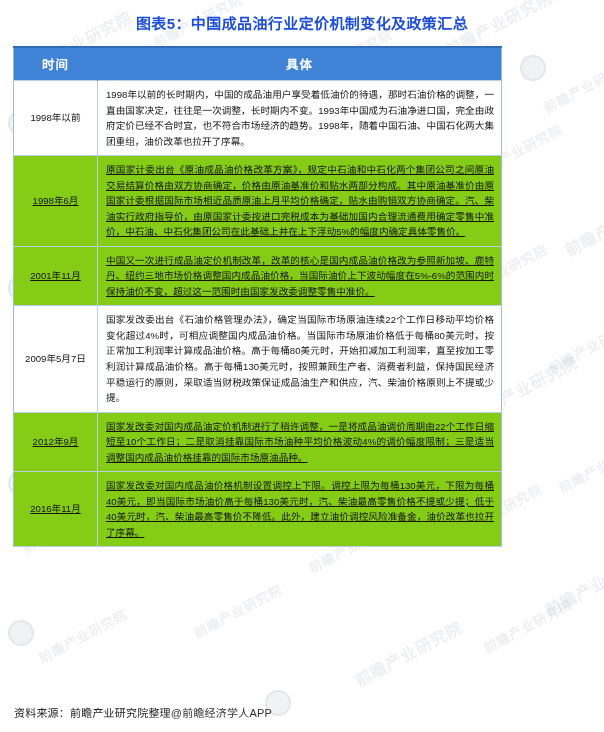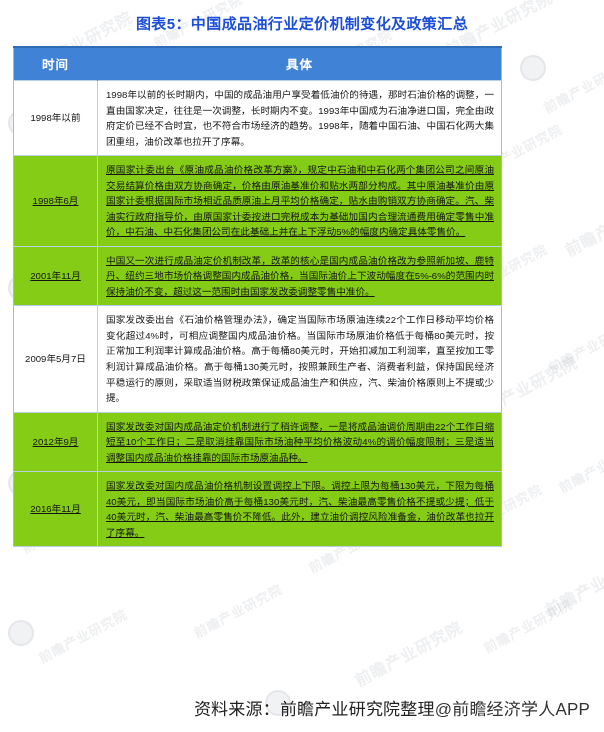--- a/index.html
+++ b/index.html
@@ -112,23 +112,23 @@
   tr.row-odd  td { background: #84cc16; text-decoration: underline; }
 
   
   #footer {
     position: absolute;
     left: 0;
     right: 0;
     bottom: 12px;
     padding: 0 14px;
     display: flex;
-    justify-content: flex-end;
+    justify-content: flex-start;
     align-items: center;
-    font-size: 17px;
+    font-size: 11px;
     color: #222222;
     z-index: 10;
     box-sizing: border-box;
   }
   #footer-source { letter-spacing: 0.2px; }
   #footer-brand { letter-spacing: 0.2px; color: #333333; }
 </style>
 </head>
 <body>
 

